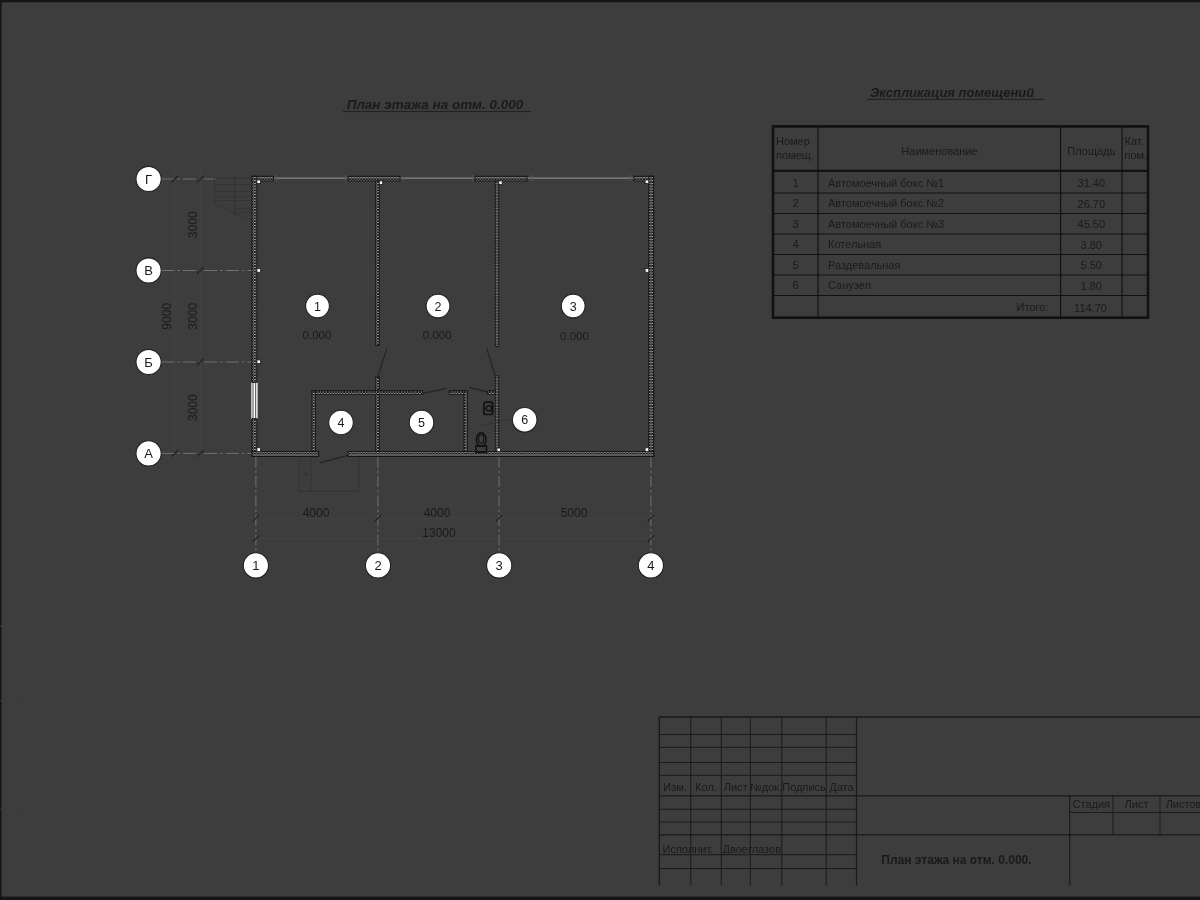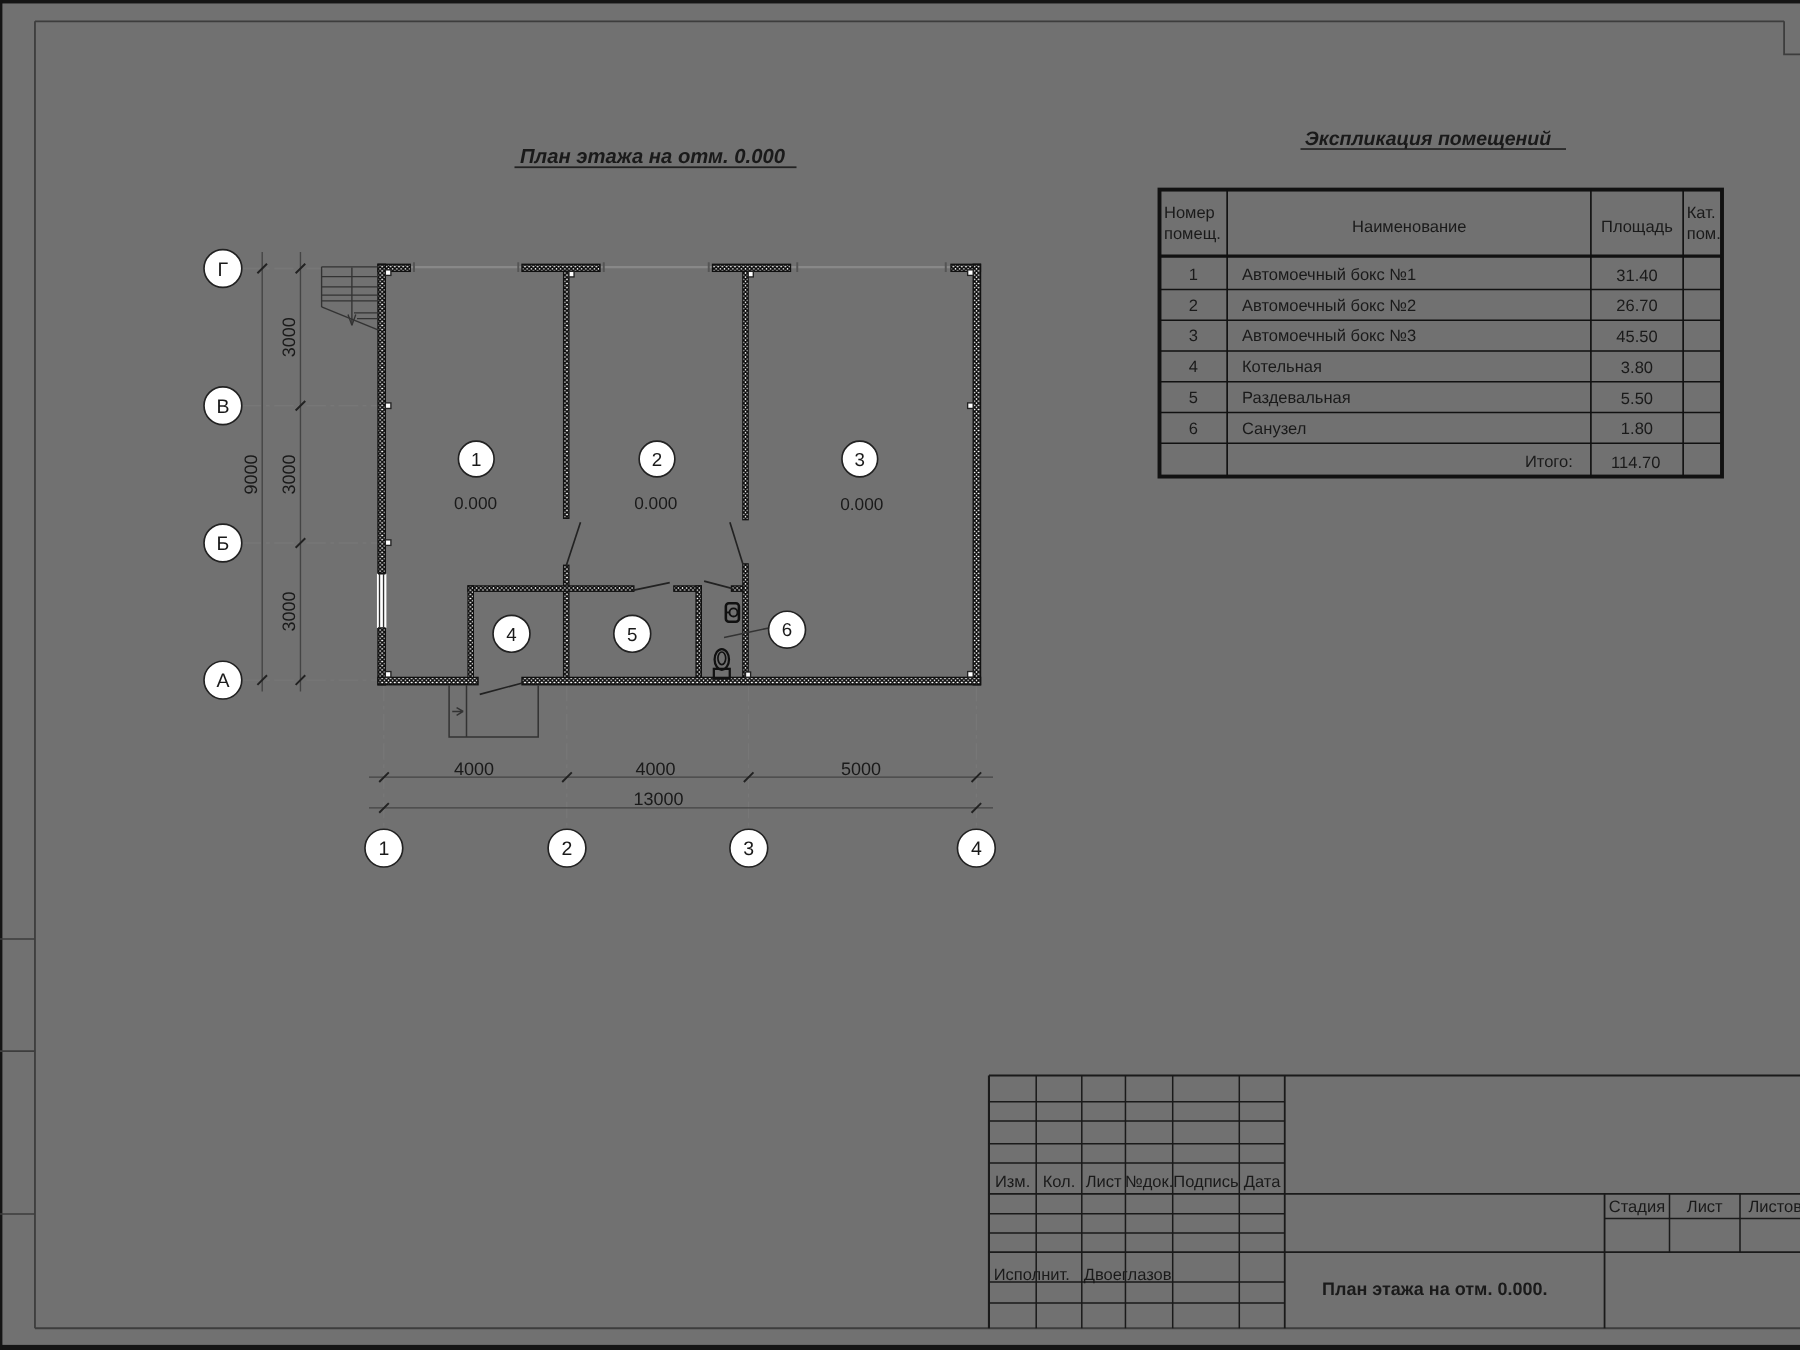--- a/index.html
+++ b/index.html
@@ -1,16 +1,16 @@
 <!DOCTYPE html>
 <html><head>
 <meta charset="utf-8">
 <style>
 html,body{margin:0;padding:0;background:#fff;}
-#sheet{position:relative;width:1200px;height:900px;background:#8b5cf6;overflow:hidden;filter:grayscale(1);}
+#sheet{position:relative;width:1200px;height:900px;background:#b91c1c;overflow:hidden;filter:grayscale(1);}
 svg text{font-family:"Liberation Sans",sans-serif;fill:#1a1a1a;}
 </style>
 </head>
 <body>
 <div id="sheet">
 <svg width="1200" height="900" viewBox="0 0 1200 900">
 <defs>
 <pattern id="wh" patternUnits="userSpaceOnUse" width="2.8" height="2.8">
 <rect width="2.8" height="2.8" fill="#fff"></rect>
 <path d="M-0.6 0.6 L0.6 -0.6 M-0.6 3.4 L3.4 -0.6 M2.2 3.4 L3.4 2.2 M-0.6 -0.6 L3.4 3.4" stroke="#0a0a0a" stroke-width="1.05" fill="none"></path>

